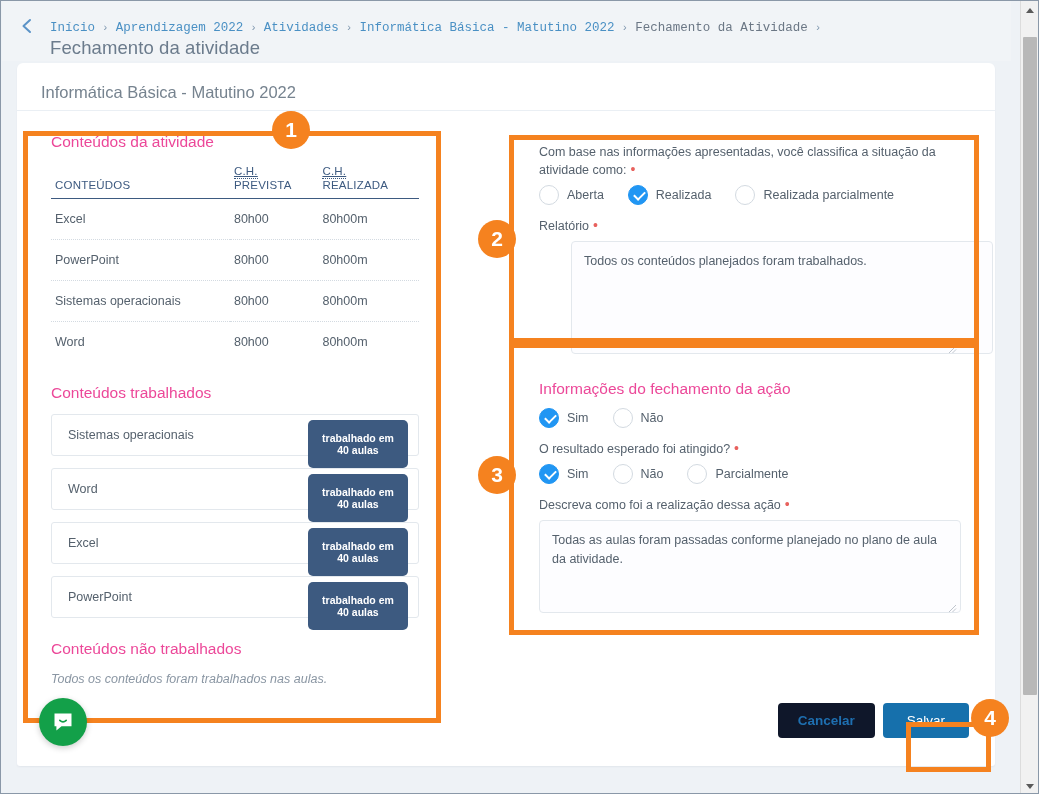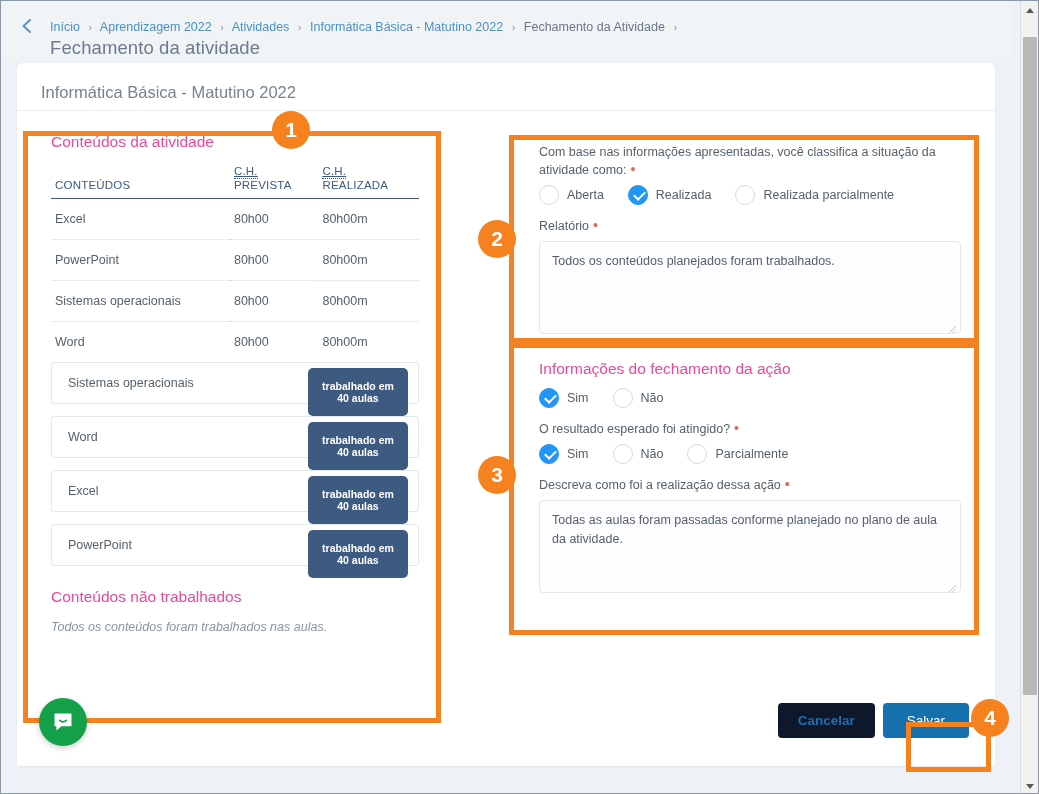--- a/index.html
+++ b/index.html
@@ -26,21 +26,21 @@
   #back-arrow {
     position: absolute; left: 14px; top: 14px;
     width: 22px; height: 22px;
     cursor: pointer;
   }
   #breadcrumb {
     position: absolute; left: 48px; top: 18px;
     font-size: 12.5px; line-height: 16px;
     white-space: nowrap;
   }
-  #breadcrumb .crumb { color: #4a90c4; text-decoration: none; }
+  #breadcrumb .crumb { color: #4a90c4; text-decoration: none; font-family: Liberation Mono, monospace; }
   #breadcrumb .crumb.last { color: #6b7785; }
   #breadcrumb .sep { color: #7d95ad; margin: 0 5px; font-size: 11px; }
   #page-title {
     position: absolute; left: 48px; top: 36px;
     font-size: 18.5px; color: #6b7b8c; font-weight: normal;
     letter-spacing: 0.1px;
   }
 
   
   #card {
@@ -312,20 +312,21 @@
             <td class="num">80h00m</td>
           </tr>
           <tr>
             <td>Word</td>
             <td class="num">80h00</td>
             <td class="num">80h00m</td>
           </tr>
         </tbody>
       </table>
 
+      <div class="section-title" style="margin:22px 0 12px 10px;">Conteúdos trabalhados</div>
 
       <div class="worked-row">
         <div class="wname">Sistemas operacionais</div>
         <div class="worked-pill">
           <span>trabalhado em</span>
           <span>40 aulas</span>
         </div>
       </div>
       <div class="worked-row">
         <div class="wname">Word</div>
@@ -370,21 +371,21 @@
           </label>
           <label class="radio-opt">
             <span class="radio"></span>
             <span>Realizada parcialmente</span>
           </label>
         </div>
         <div class="q-label">
           <span>Relatório</span><span class="req">&nbsp;•</span>
         </div>
         <div class="ta-wrap">
-          <textarea class="field" rows="4" style="height: 93px;" placeholder="">Todos os conteúdos planejados foram trabalhados.</textarea>
+          <textarea class="field" rows="4" style="height: 113px; margin-left: 32px;" placeholder="">Todos os conteúdos planejados foram trabalhados.</textarea>
           <svg class="resize-grip" viewBox="0 0 9 9">
             <path d="M8 1 L1 8 M8 4.5 L4.5 8 M8 8 L8 8" stroke="#8a96a3" stroke-width="0.9" fill="none"></path>
           </svg>
         </div>
       </div>
 
       <div style="padding:14px 20px 12px 28px;">
         <div class="section-title">Informações do fechamento da ação</div>
 
         <div class="radio-row">

